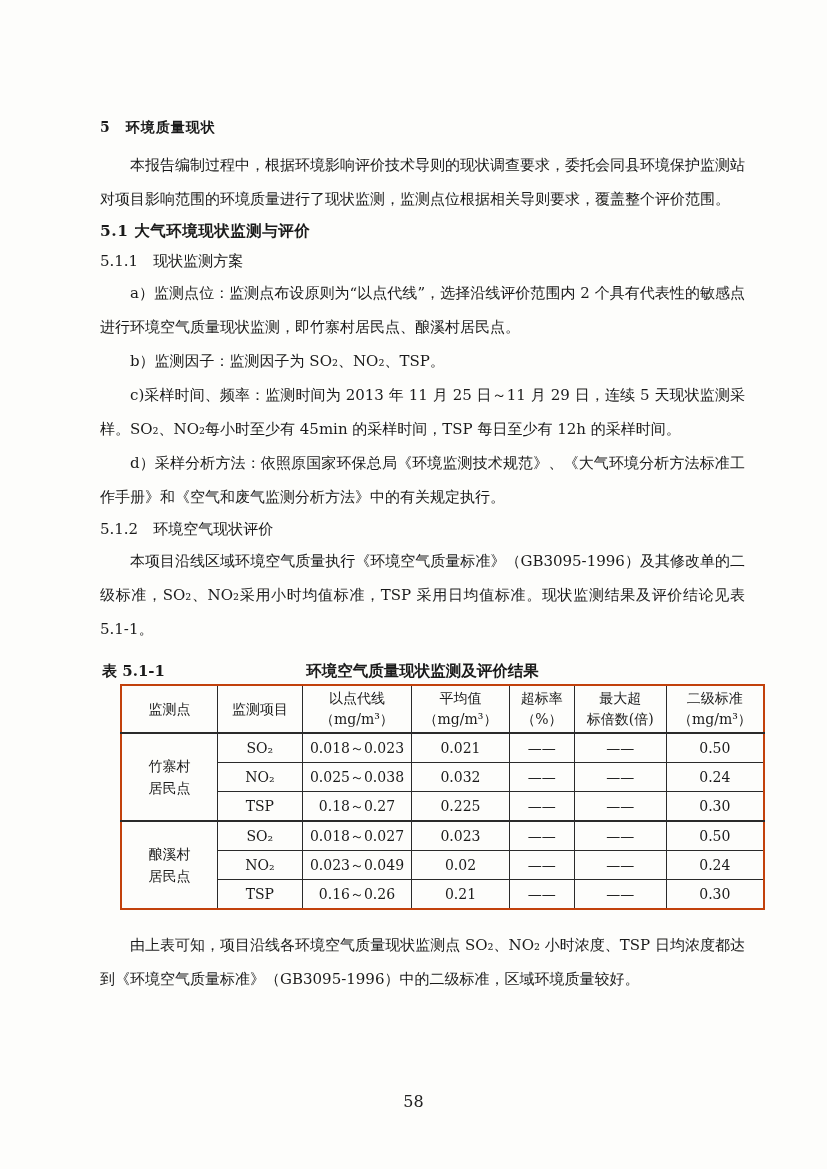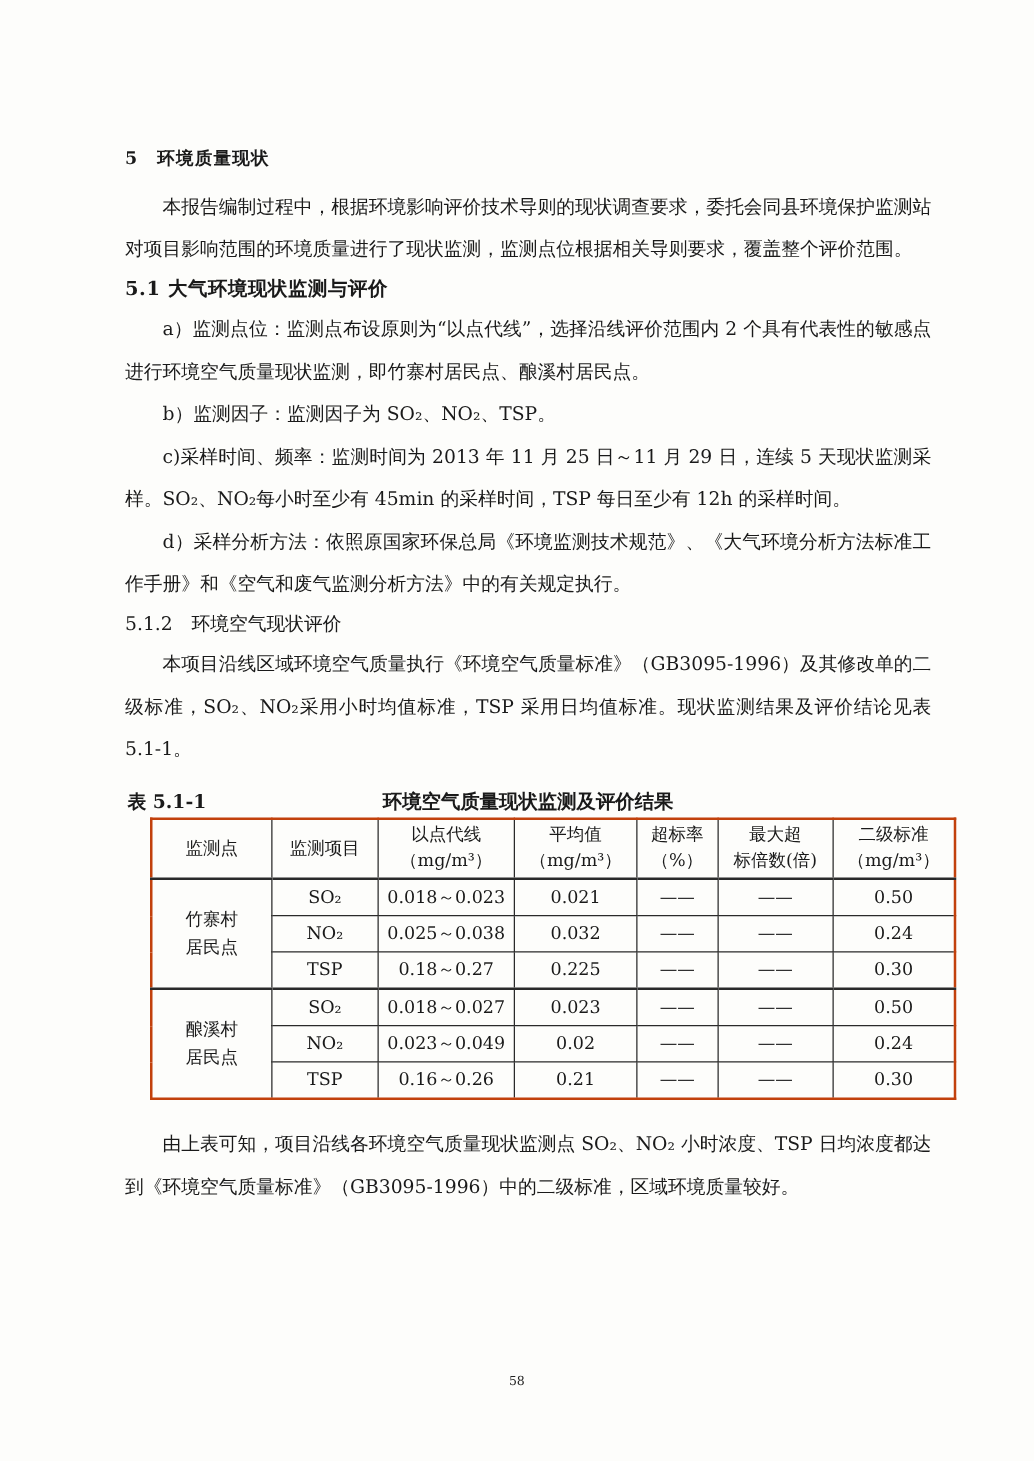--- a/index.html
+++ b/index.html
@@ -25,33 +25,34 @@
   table.monitor th, table.monitor td{
     border:1px solid #2a2a2a;text-align:center;vertical-align:middle;
     font-size:14px;padding:0;font-weight:normal;
   }
   table.monitor thead th{
     height:46px;line-height:21px;white-space:pre-line;border-bottom:2px solid #2a2a2a;
   }
   table.monitor tbody td{height:28px;line-height:28px;}
   table.monitor td.site{white-space:pre-line;line-height:22px;}
   table.monitor tr.group-start td{border-top:2px solid #2a2a2a;}
-  .page-num{position:absolute;left:0;right:0;bottom:58px;text-align:center;font-size:10px;color:#222;}
+  .page-num{position:absolute;left:0;right:0;bottom:58px;text-align:center;font-size:16px;color:#222;}
 </style>
 </head>
 <body>
 
 <div class="page">
 
   <h1 class="h1">5　环境质量现状</h1>
 
   <p class="body-p intro">本报告编制过程中，根据环境影响评价技术导则的现状调查要求，委托会同县环境保护监测站对项目影响范围的环境质量进行了现状监测，监测点位根据相关导则要求，覆盖整个评价范围。</p>
 
   <h2 class="h2">5.1 大气环境现状监测与评价</h2>
 
+  <h3 class="h3">5.1.1　现状监测方案</h3>
 
   <p class="body-p">a）监测点位：监测点布设原则为“以点代线”，选择沿线评价范围内 2 个具有代表性的敏感点进行环境空气质量现状监测，即竹寨村居民点、酿溪村居民点。</p>
   <p class="body-p">b）监测因子：监测因子为 SO₂、NO₂、TSP。</p>
   <p class="body-p">c)采样时间、频率：监测时间为 2013 年 11 月 25 日～11 月 29 日，连续 5 天现状监测采样。SO₂、NO₂每小时至少有 45min 的采样时间，TSP 每日至少有 12h 的采样时间。</p>
   <p class="body-p">d）采样分析方法：依照原国家环保总局《环境监测技术规范》、《大气环境分析方法标准工作手册》和《空气和废气监测分析方法》中的有关规定执行。</p>
 
   <h3 class="h3">5.1.2　环境空气现状评价</h3>
 
   <p class="body-p">本项目沿线区域环境空气质量执行《环境空气质量标准》（GB3095-1996）及其修改单的二级标准，SO₂、NO₂采用小时均值标准，TSP 采用日均值标准。现状监测结果及评价结论见表 5.1-1。</p>
 

